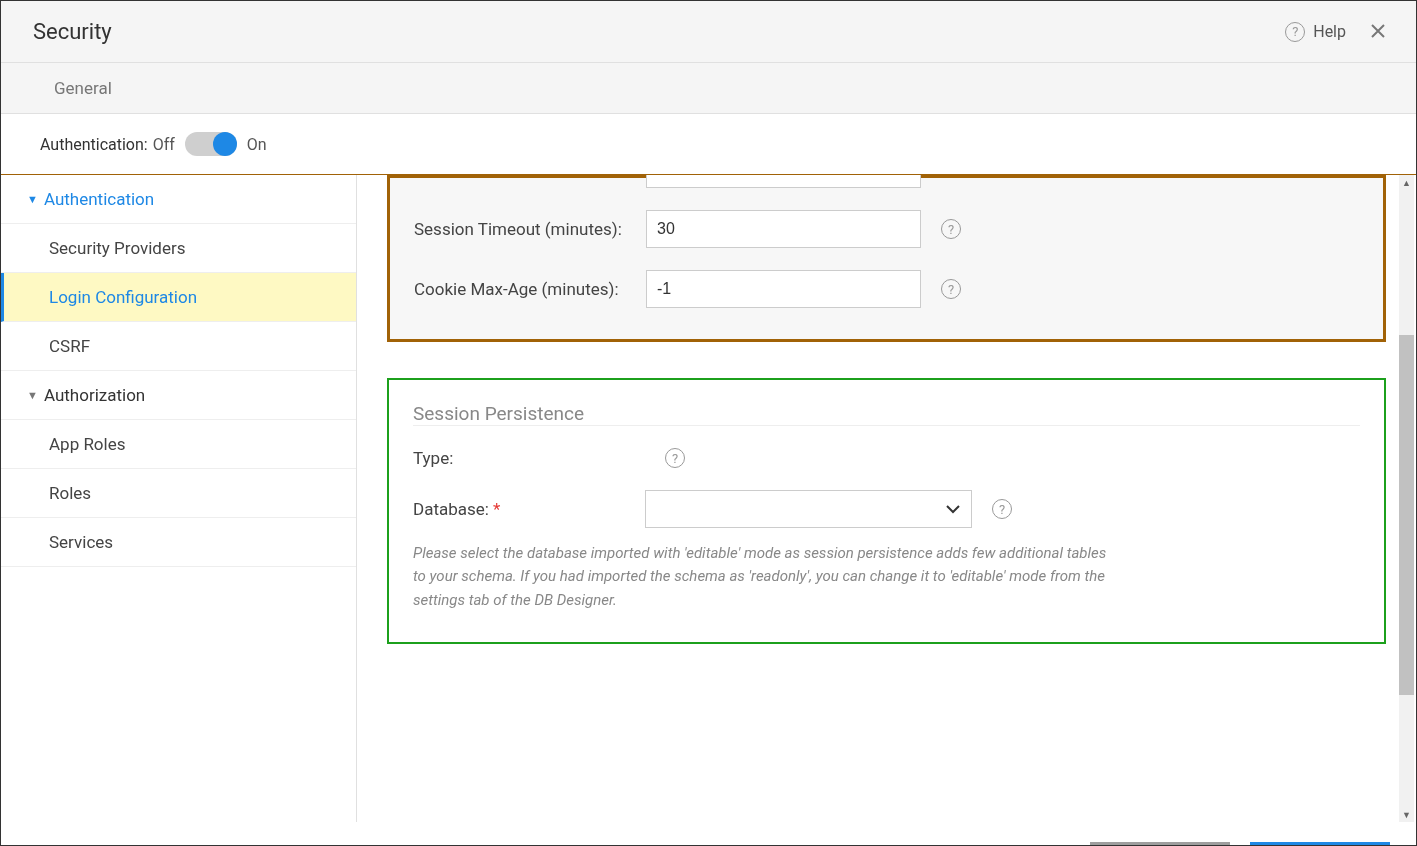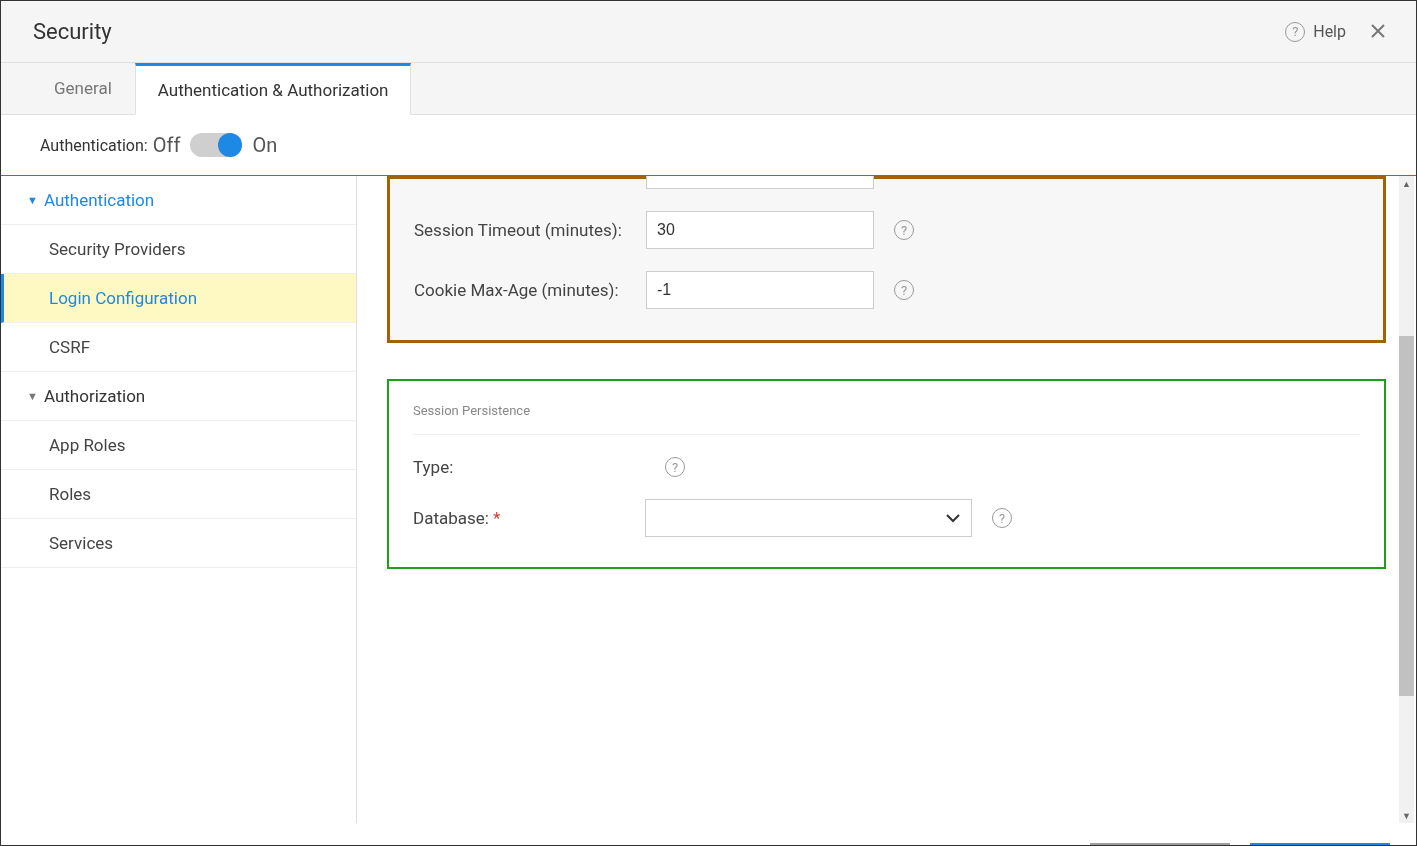--- a/index.html
+++ b/index.html
@@ -74,21 +74,21 @@
     border-bottom: 1px solid #a16207;
   }
   .auth-label {
     font-size: 16px;
     color: #333;
   }
   .toggle-group {
     display: flex;
     align-items: center;
     gap: 10px;
-    font-size: 20px;
+    font-size: 16px;
     color: #555;
   }
   .switch {
     width: 52px;
     height: 24px;
     background: #cfcfcf;
     border-radius: 12px;
     position: relative;
     cursor: pointer;
   }
@@ -161,21 +161,21 @@
     display: flex;
     align-items: center;
     margin-top: 22px;
   }
   .form-label {
     width: 232px;
     font-size: 17px;
     color: #444;
   }
   .form-input {
-    width: 228px;
+    width: 275px;
     height: 38px;
     border: 1px solid #ccc;
     background: #fff;
     padding: 0 10px;
     font-size: 16px;
     color: #333;
   }
   .form-select {
     width: 327px;
     height: 38px;
@@ -207,23 +207,22 @@
     align-items: center;
     justify-content: center;
   }
   .panel-bordered {
     border: 2px solid #1ca01c;
     padding: 22px 24px 30px 24px;
     background: #fff;
     margin-bottom: 20px;
   }
   .panel-title {
-    font-size: 13px;
+    font-size: 19px;
     color: #888;
-    padding-bottom: 16px;
     border-bottom: 1px solid #eee;
     margin-bottom: 8px;
   }
   .req-star {
     color: #e53935;
     margin-left: 4px;
   }
   .help-text {
     font-style: italic;
     color: #888;
@@ -297,21 +296,20 @@
     <div class="close-btn">
       <svg width="16" height="16" viewBox="0 0 16 16">
           <path d="M2 2 L14 14 M14 2 L2 14" stroke="#777" stroke-width="2" fill="none"></path>
         </svg>
     </div>
   </div>
 </div>
 
 <div class="tabs-row">
   <div class="tab">General</div>
-  <div class="tab active">Authentication &amp; Authorization</div>
 </div>
 
 <div class="auth-toggle-row">
   <span class="auth-label">Authentication:</span>
   <div class="toggle-group">
     <span>Off</span>
     <div class="switch">
       <div class="switch-knob"></div>
     </div>
     <span>On</span>
@@ -385,20 +383,21 @@
               <svg width="14" height="9" viewBox="0 0 14 9">
                   <path d="M1 1 L7 7 L13 1" stroke="#333" stroke-width="2" fill="none"></path>
                 </svg>
             </span>
           </div>
           <span class="hint-icon">
               <span class="qicon">?</span>
             </span>
         </div>
 
+        <div class="help-text">Please select the database imported with 'editable' mode as session persistence adds few additional tables to your schema. If you had imported the schema as 'readonly', you can change it to 'editable' mode from the settings tab of the DB Designer.</div>
       </div>
 
     </div>
 
     <div class="scrollbar-vert">
       <div class="scroll-arrow top">▲</div>
       <div class="scroll-thumb"></div>
       <div class="scroll-arrow bottom">▼</div>
     </div>
   </div>

